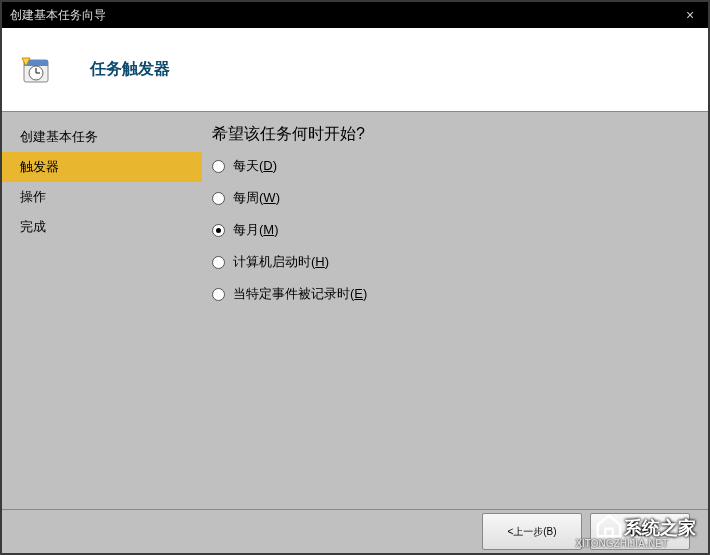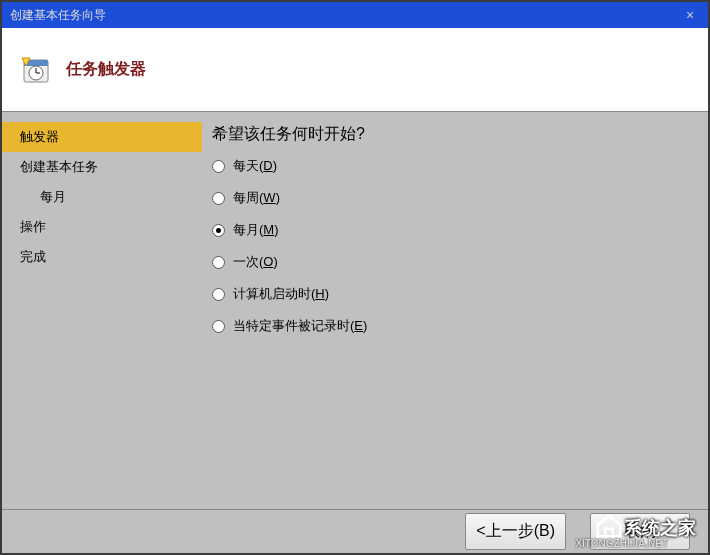--- a/index.html
+++ b/index.html
@@ -1,37 +1,37 @@
 <!DOCTYPE html>
 <html><head>
   <meta charset="utf-8">
   <style>
     * { margin: 0; padding: 0; box-sizing: border-box; font-family: "Microsoft YaHei", "SimSun", sans-serif; }
     body { width: 710px; height: 555px; background: #4a4a4a; overflow: hidden; }
     .window { position: absolute; inset: 0; border: 2px solid #3a3a3a; display: flex; flex-direction: column; }
-    .titlebar { height: 26px; background: #1d4ed8; color: #ddd; font-size: 12px; display: flex; align-items: center; padding: 0 8px; justify-content: space-between; }
+    .titlebar { height: 26px; background: #000000; color: #ddd; font-size: 12px; display: flex; align-items: center; padding: 0 8px; justify-content: space-between; }
     .close-x { color: #ccc; font-size: 14px; width: 20px; text-align: center; cursor: pointer; }
     .content { flex: 1; background: #c0c0c0; display: flex; flex-direction: column; min-height: 0; }
     .header { height: 84px; background: #fff; display: flex; align-items: center; padding-left: 18px; gap: 14px; border-bottom: 1px solid #888; }
     .header-icon { width: 32px; height: 32px; position: relative; }
     .header-icon svg { width: 32px; height: 32px; }
-    .header-title { font-size: 16px; font-weight: bold; color: #7f1d1d; }
+    .header-title { font-size: 16px; font-weight: bold; color: #0c4a6e; margin-left: 24px; }
     .body { flex: 1; display: flex; min-height: 0; }
     .sidebar { width: 200px; padding-top: 10px; }
     .sidebar-item { font-size: 13px; padding: 6px 10px 6px 18px; color: #000; cursor: pointer; }
     .sidebar-item.active { background: #e8b62f; }
     .sidebar-item.sub { padding-left: 38px; }
     .main { flex: 1; padding: 12px 12px 0 10px; }
     .question { font-size: 16px; margin-bottom: 8px; }
     .radio-row { display: flex; align-items: center; gap: 8px; margin-bottom: 14px; font-size: 13px; margin-top: 12px; }
     .radio { width: 13px; height: 13px; border: 1px solid #555; border-radius: 50%; background: #fff; display: flex; align-items: center; justify-content: center; cursor: pointer; }
     .radio.selected::after { content: ""; width: 5px; height: 5px; border-radius: 50%; background: #000; }
     .radio-label u { text-decoration: underline; }
     .footer { height: 44px; border-top: 1px solid #888; display: flex; align-items: center; justify-content: flex-end; padding-right: 18px; gap: 8px; background: #c0c0c0; }
-    .btn { min-width: 100px; height: 37px; font-size: 16px; background: linear-gradient(#f7f7f7,#e0e0e0); border: 1px solid #888; border-radius: 2px; cursor: pointer; display: inline-flex; align-items: center; justify-content: center; padding: 0 10px; margin-left: 16px; }
+    .btn { min-width: 100px; height: 37px; font-size: 10px; background: linear-gradient(#f7f7f7,#e0e0e0); border: 1px solid #888; border-radius: 2px; cursor: pointer; display: inline-flex; align-items: center; justify-content: center; padding: 0 10px; }
     .btn.primary { border: 2px solid #e0a800; }
     .watermark { position: absolute; right: 14px; bottom: 10px; color: #fff; font-size: 18px; font-weight: bold; text-shadow: 0 0 3px #000, 0 0 3px #000; display: flex; align-items: center; pointer-events: none; }
     .watermark-sub { position: absolute; right: 28px; bottom: -4px; font-size: 10px; color: #ddd; text-shadow: 0 0 2px #000; }
     .wm-icon svg { width: 30px; height: 30px; }
   </style>
 </head>
 <body>
 
 <div class="window">
   <div class="titlebar">
@@ -47,44 +47,39 @@
           <circle cx="16" cy="19" r="7" fill="#fff" stroke="#666"></circle>
           <line x1="16" y1="19" x2="16" y2="14" stroke="#333" stroke-width="1.2"></line>
           <line x1="16" y1="19" x2="20" y2="19" stroke="#333" stroke-width="1.2"></line>
           <polygon points="2,4 10,4 6,12" fill="#ffd24a" stroke="#c98f00"></polygon>
         </svg>
       </div>
       <div class="header-title">任务触发器</div>
     </div>
     <div class="body">
       <div class="sidebar">
+        <div class="sidebar-item">创建基本任务</div>
         <div class="sidebar-item active">触发器</div>
-        <div class="sidebar-item">创建基本任务</div>
-        <div class="sidebar-item sub">每月</div>
         <div class="sidebar-item">操作</div>
         <div class="sidebar-item">完成</div>
       </div>
       <div class="main">
         <div class="question">希望该任务何时开始?</div>
         <div id="options">
             <div class="radio-row">
               <span class="radio"></span>
               <span class="radio-label">每天(<u>D</u>)</span>
             </div>
             <div class="radio-row">
               <span class="radio"></span>
               <span class="radio-label">每周(<u>W</u>)</span>
             </div>
             <div class="radio-row">
               <span class="radio selected"></span>
               <span class="radio-label">每月(<u>M</u>)</span>
-            </div>
-            <div class="radio-row">
-              <span class="radio"></span>
-              <span class="radio-label">一次(<u>O</u>)</span>
             </div>
             <div class="radio-row">
               <span class="radio"></span>
               <span class="radio-label">计算机启动时(<u>H</u>)</span>
             </div>
             <div class="radio-row">
               <span class="radio"></span>
               <span class="radio-label">当特定事件被记录时(<u>E</u>)</span>
             </div>
           </div>

